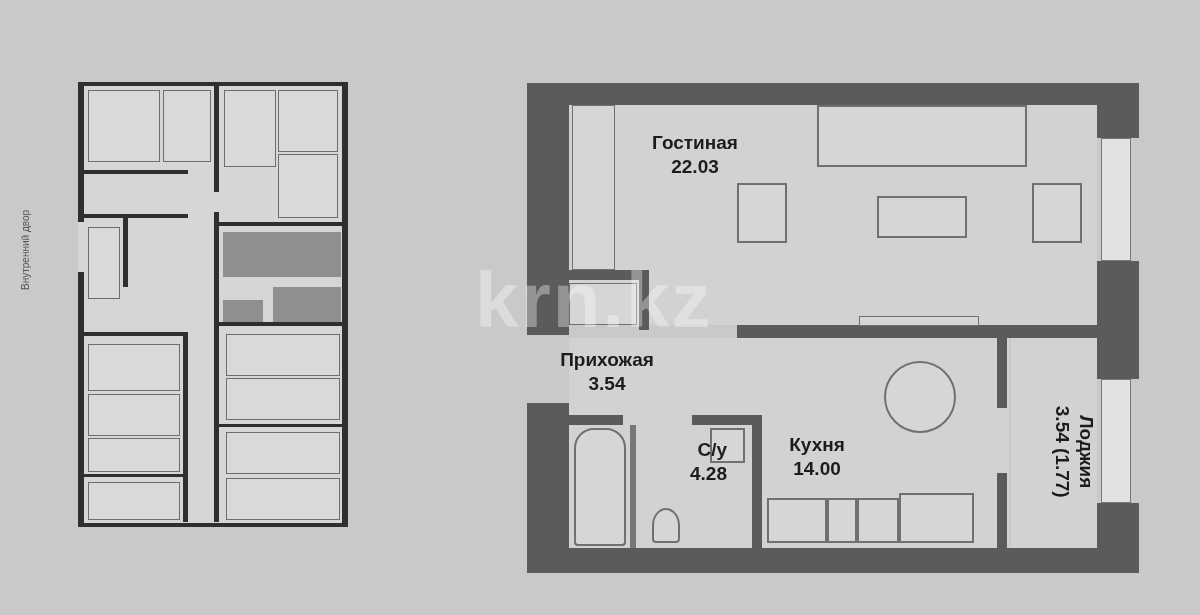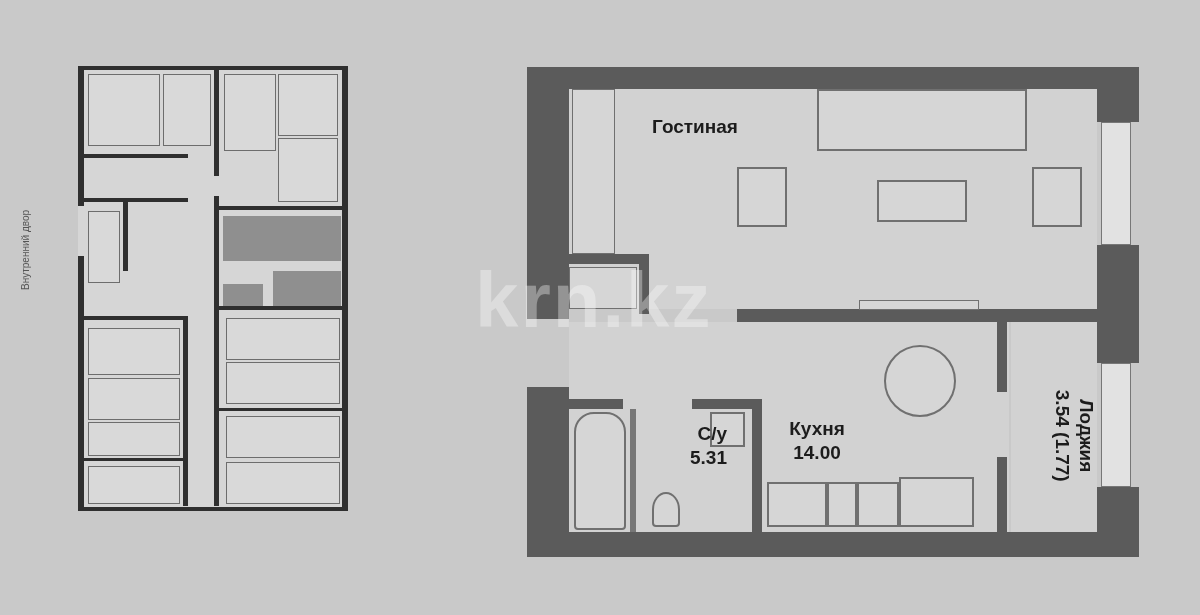--- a/index.html
+++ b/index.html
@@ -2,21 +2,21 @@
 <html><head>
 <meta charset="utf-8">
 <style>
   html, body { margin:0; padding:0; }
   body {
     width:1200px; height:615px; overflow:hidden;
     background:#c9c9c9;
     font-family: "Liberation Sans", sans-serif;
     position:relative;
   }
-  .abs { position:absolute; }
+  .abs { position:absolute;margin-top:16px; }
   
   #building { left:78px; top:66px; width:270px; height:445px; background:#d6d6d6; }
   .wall { position:absolute; background:#2f2f2f; }
   .room { position:absolute; border:1px solid #6d6d6d; background:#d9d9d9; }
   .shade { position:absolute; background:#8f8f8f; }
   #courtyard-label {
     position:absolute; left:20px; top:290px;
     transform:rotate(-90deg); transform-origin:left top;
     font-size:10px; color:#555; white-space:nowrap;
   }
@@ -123,24 +123,29 @@
   <div class="furn" style="left:300px;top:415px;width:30px;height:45px;"></div>
   <div class="furn" style="left:330px;top:415px;width:42px;height:45px;"></div>
   <div class="furn" style="left:372px;top:410px;width:75px;height:50px;"></div>
 
   <div class="furn" style="left:47px;top:345px;width:52px;height:118px;border-radius:20px 20px 4px 4px;"></div>
   <div class="furn" style="left:125px;top:425px;width:28px;height:35px;border-radius:50% 50% 4px 4px;"></div>
   <div class="furn" style="left:183px;top:345px;width:35px;height:35px;"></div>
 
   <div class="label" style="left:88px;top:48px;width:160px;">
     <div>Гостиная</div>
+    <div>22.03</div>
+  </div>
+  <div class="label" style="left:0px;top:265px;width:160px;">
+    <div>Прихожая</div>
+    <div>3.54</div>
   </div>
   <div class="label" style="left:110px;top:355px;width:90px;text-align:right;">
     <div>С/у</div>
-    <div>5.31</div>
+    <div>4.28</div>
   </div>
   <div class="label" style="left:235px;top:350px;width:110px;">
     <div>Кухня</div>
     <div>14.00</div>
   </div>
   <div class="label" style="left:452px;top:345px;width:190px;transform:rotate(90deg);transform-origin:center;">
     <div>Лоджия</div>
     <div><span>3.54</span> <span>(1.77)</span></div>
   </div>
 </div>

